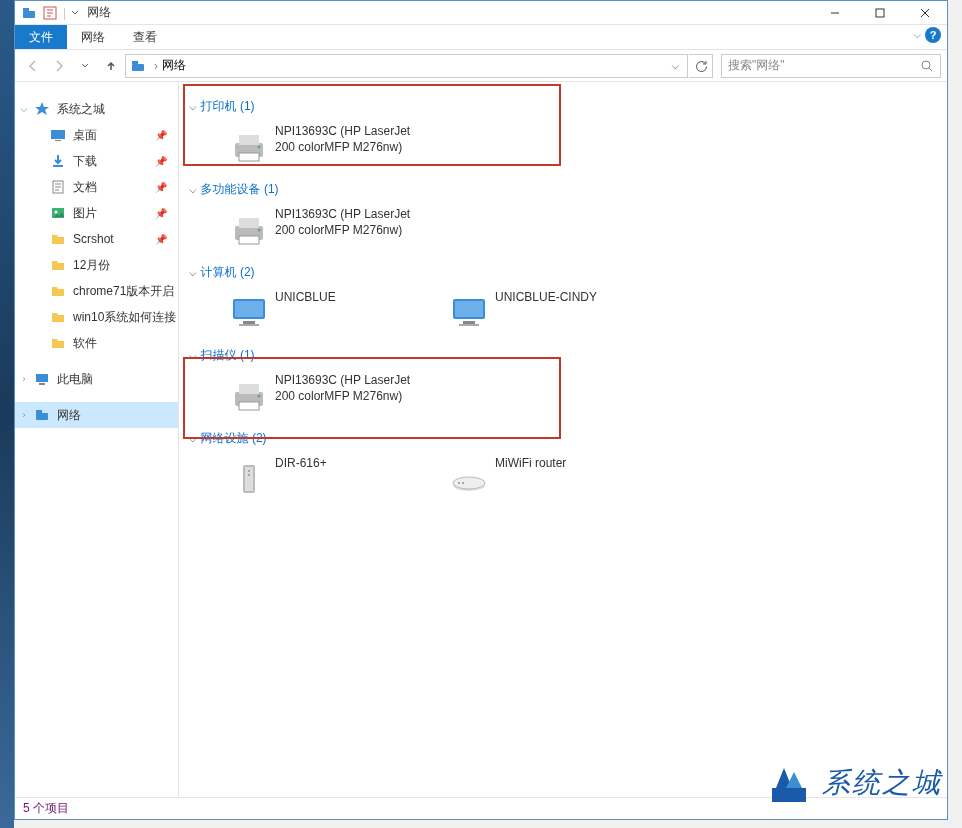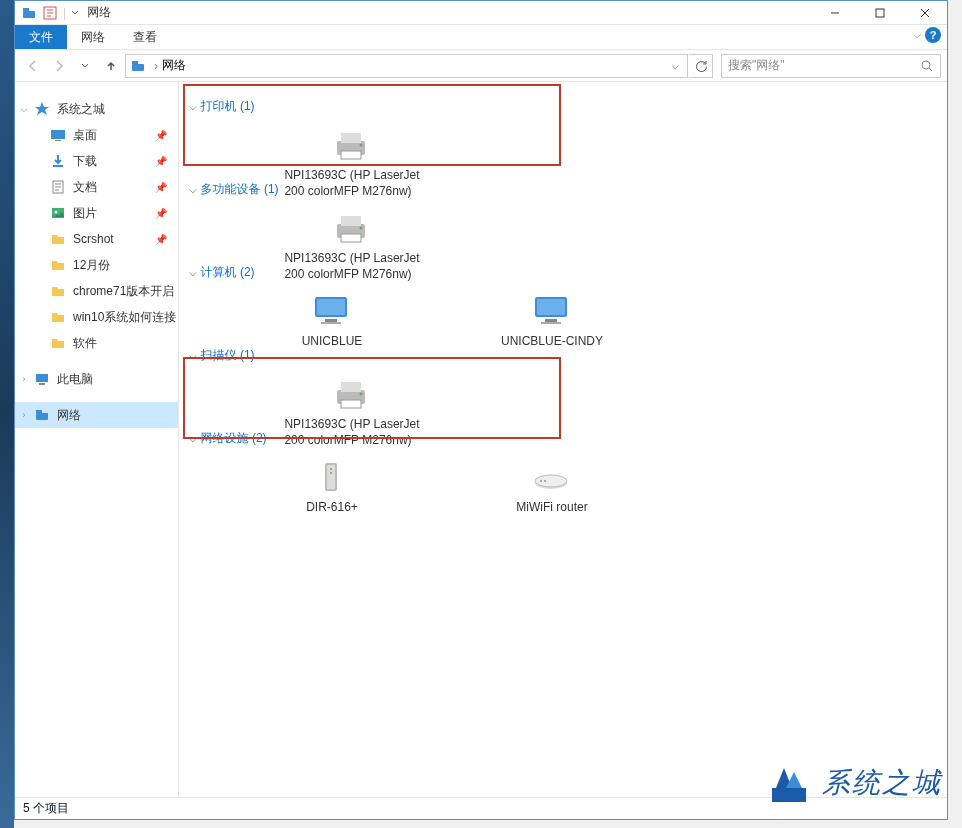--- a/index.html
+++ b/index.html
@@ -43,26 +43,26 @@
 .nav-item .ico { width: 18px; display:flex; justify-content:center; margin-right: 6px; }
 .nav-item .pin { margin-left:auto; margin-right:10px; color:#888; font-size:10px; }
 .nav-item.child { padding-left: 34px; }
 .nav-item.top { font-weight: normal; }
 .nav-spacer { height: 10px; }
 
 .content { flex:1; overflow:auto; padding: 10px 6px; position:relative; }
 .group-header { display:flex; align-items:center; font-size: 12px; color: #0b6fcf; margin: 6px 0 4px 4px; cursor:default; }
 .group-header .chev { margin-right: 4px; color:#666; font-size:10px;}
 .group-body { padding-left: 36px; display:flex; flex-wrap: wrap; }
-.device { display:flex; align-items: center; width: 260px; height: 56px; padding: 4px; cursor: default; flex-direction: column; }
+.device { display:flex; align-items: flex-start; width: 260px; height: 56px; padding: 4px; cursor: default; }
 .device .dico { width: 48px; height: 48px; display:flex; align-items:center; justify-content:center; }
 .device .dtext { font-size: 12px; color: #333; line-height: 1.35; margin-left: 2px; }
 .redbox { border: 2px solid #c0392b; position:absolute; pointer-events:none; }
 
-.statusbar { height: 22px; border-top: 1px solid #e5e5e5; display:flex; align-items:center; font-size:12px; color:#0f172a; padding: 0 8px;}
+.statusbar { height: 22px; border-top: 1px solid #e5e5e5; display:flex; align-items:center; font-size:12px; color:#701a75; padding: 0 8px;}
 
 .watermark { position:absolute; right: 20px; bottom: 20px; z-index: 5; display:flex; align-items:center; gap:8px; }
 .watermark .wtext { text-align:left; }
 .watermark .wtext .t1 { font-size: 28px; font-weight: normal; color: #1a5aa8; font-style: italic; letter-spacing: 2px;}
 .watermark .wtext .t2 { font-size: 13px; color: #1a5aa8; letter-spacing: 3px; }
 .watermark .wtext .t2 .dot { color: #e67e22; }
 
 
 svg { display:block; }
 </style>

